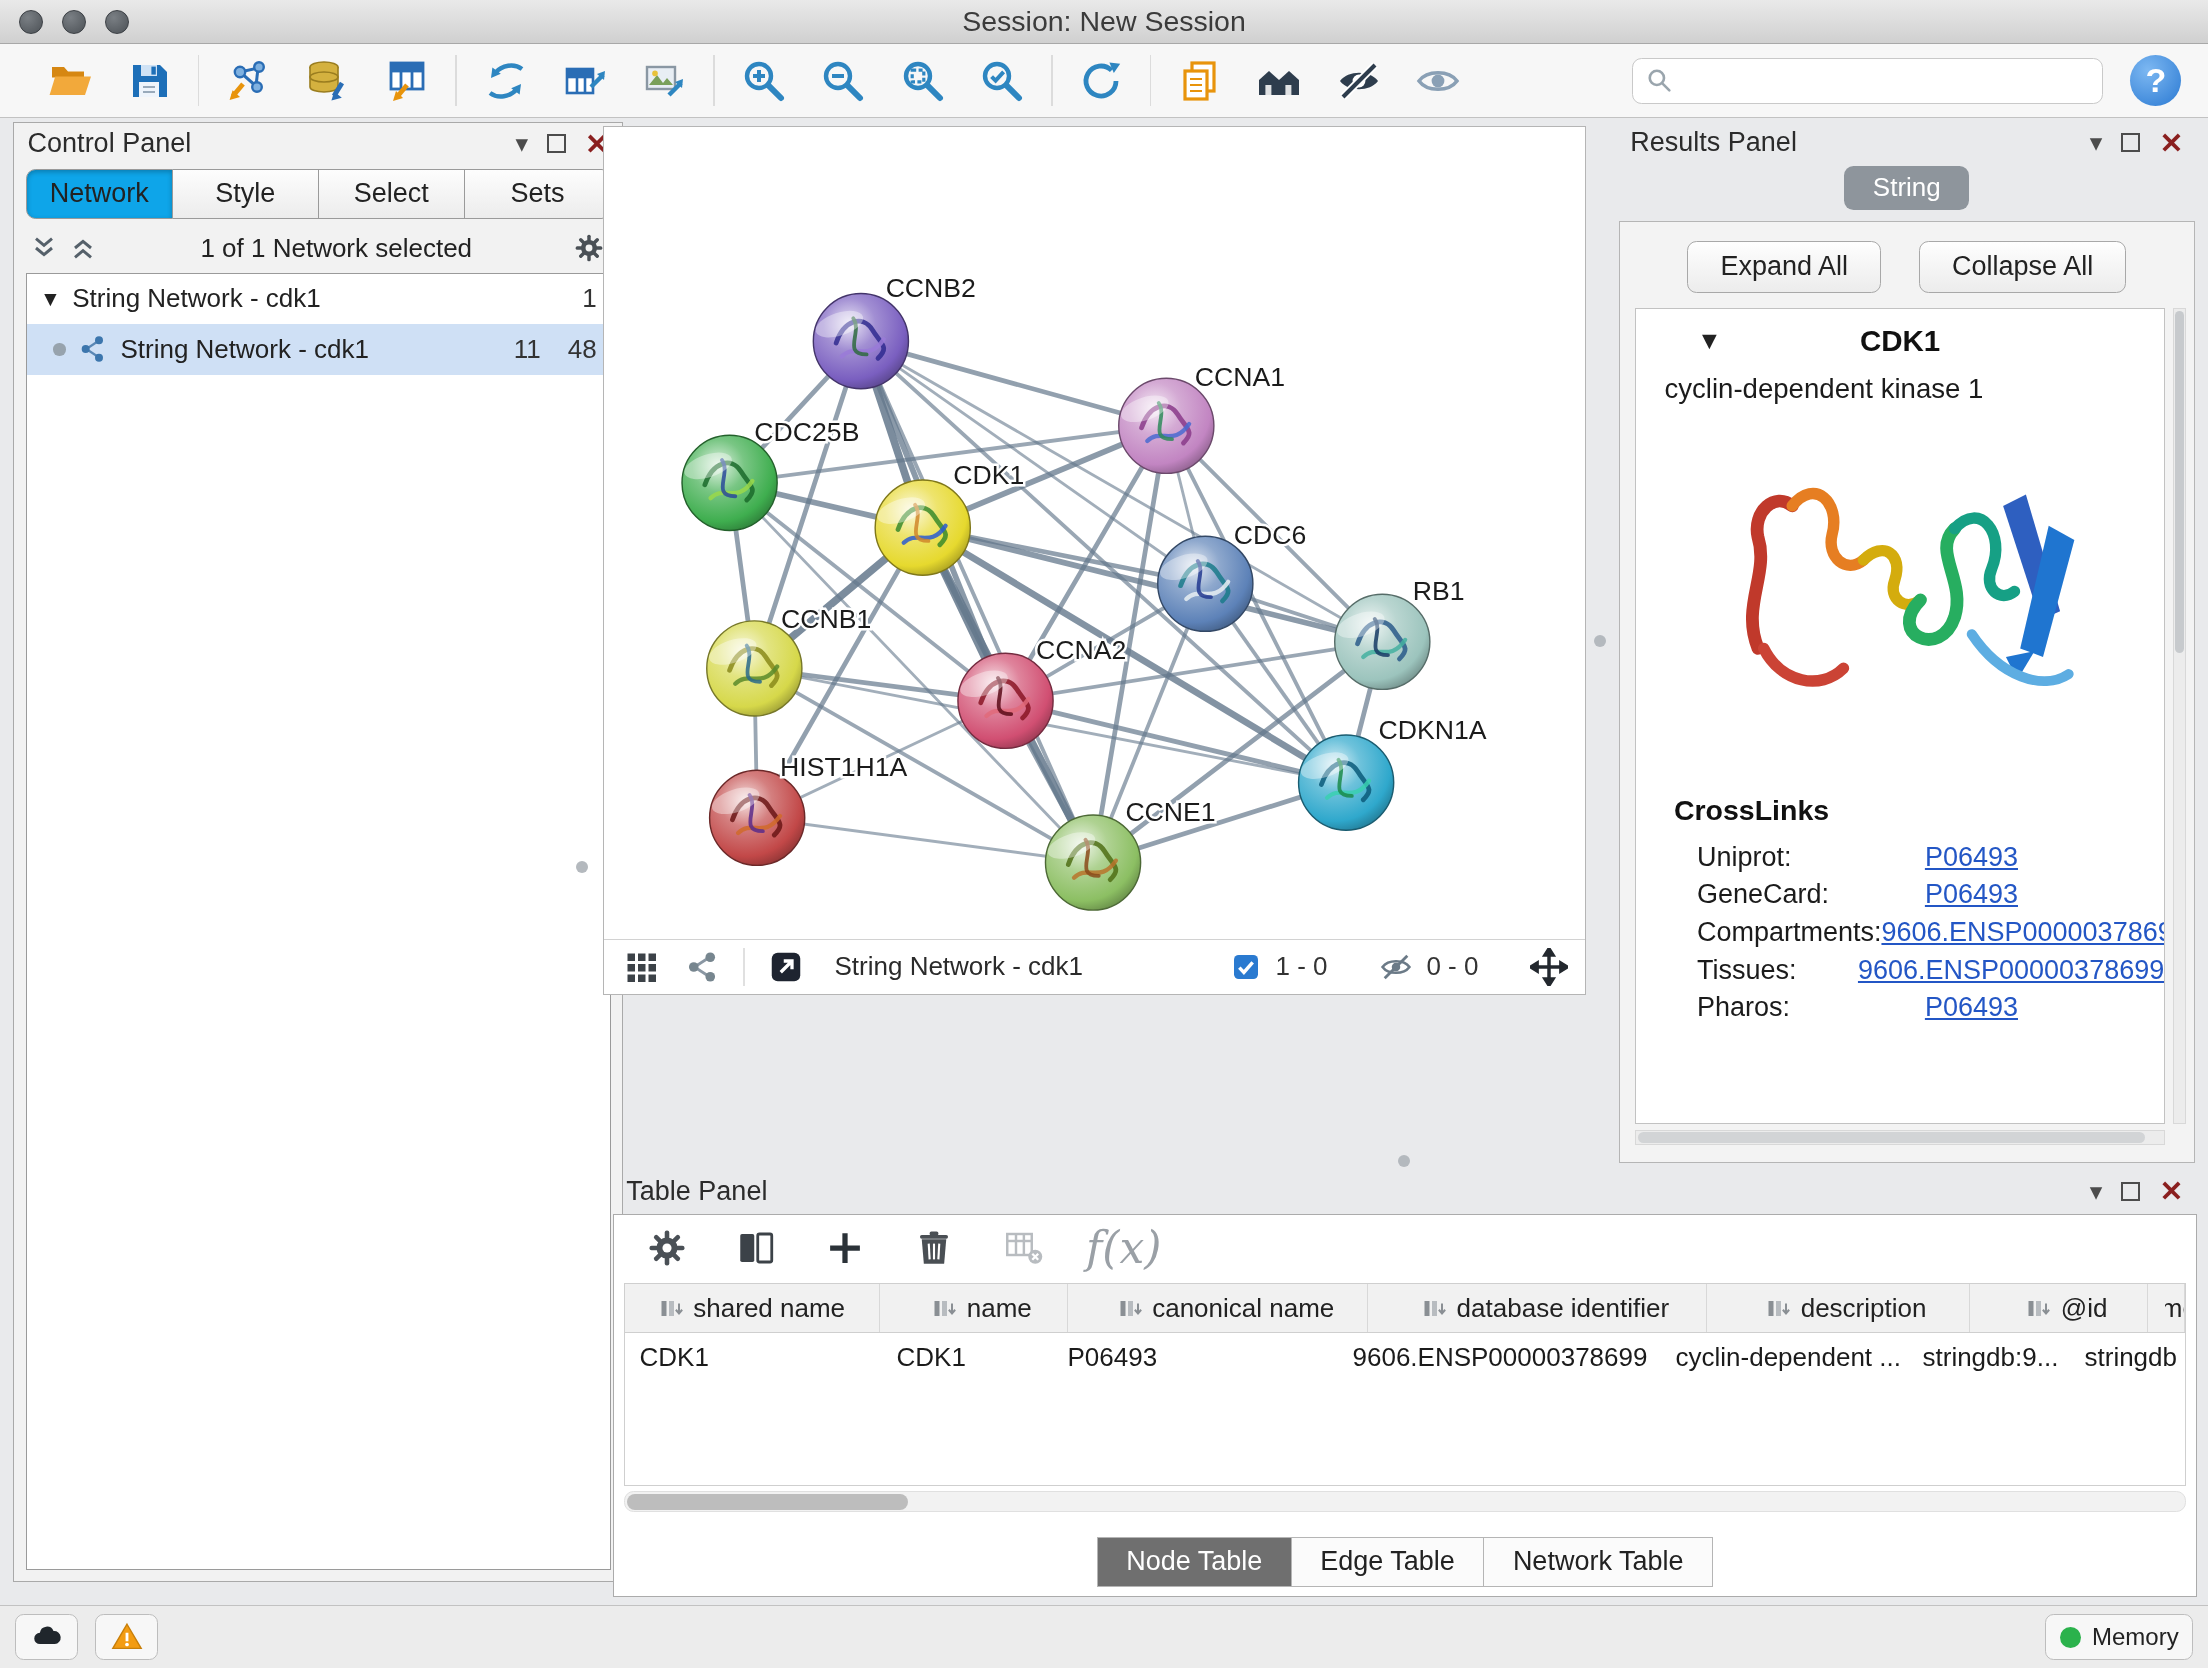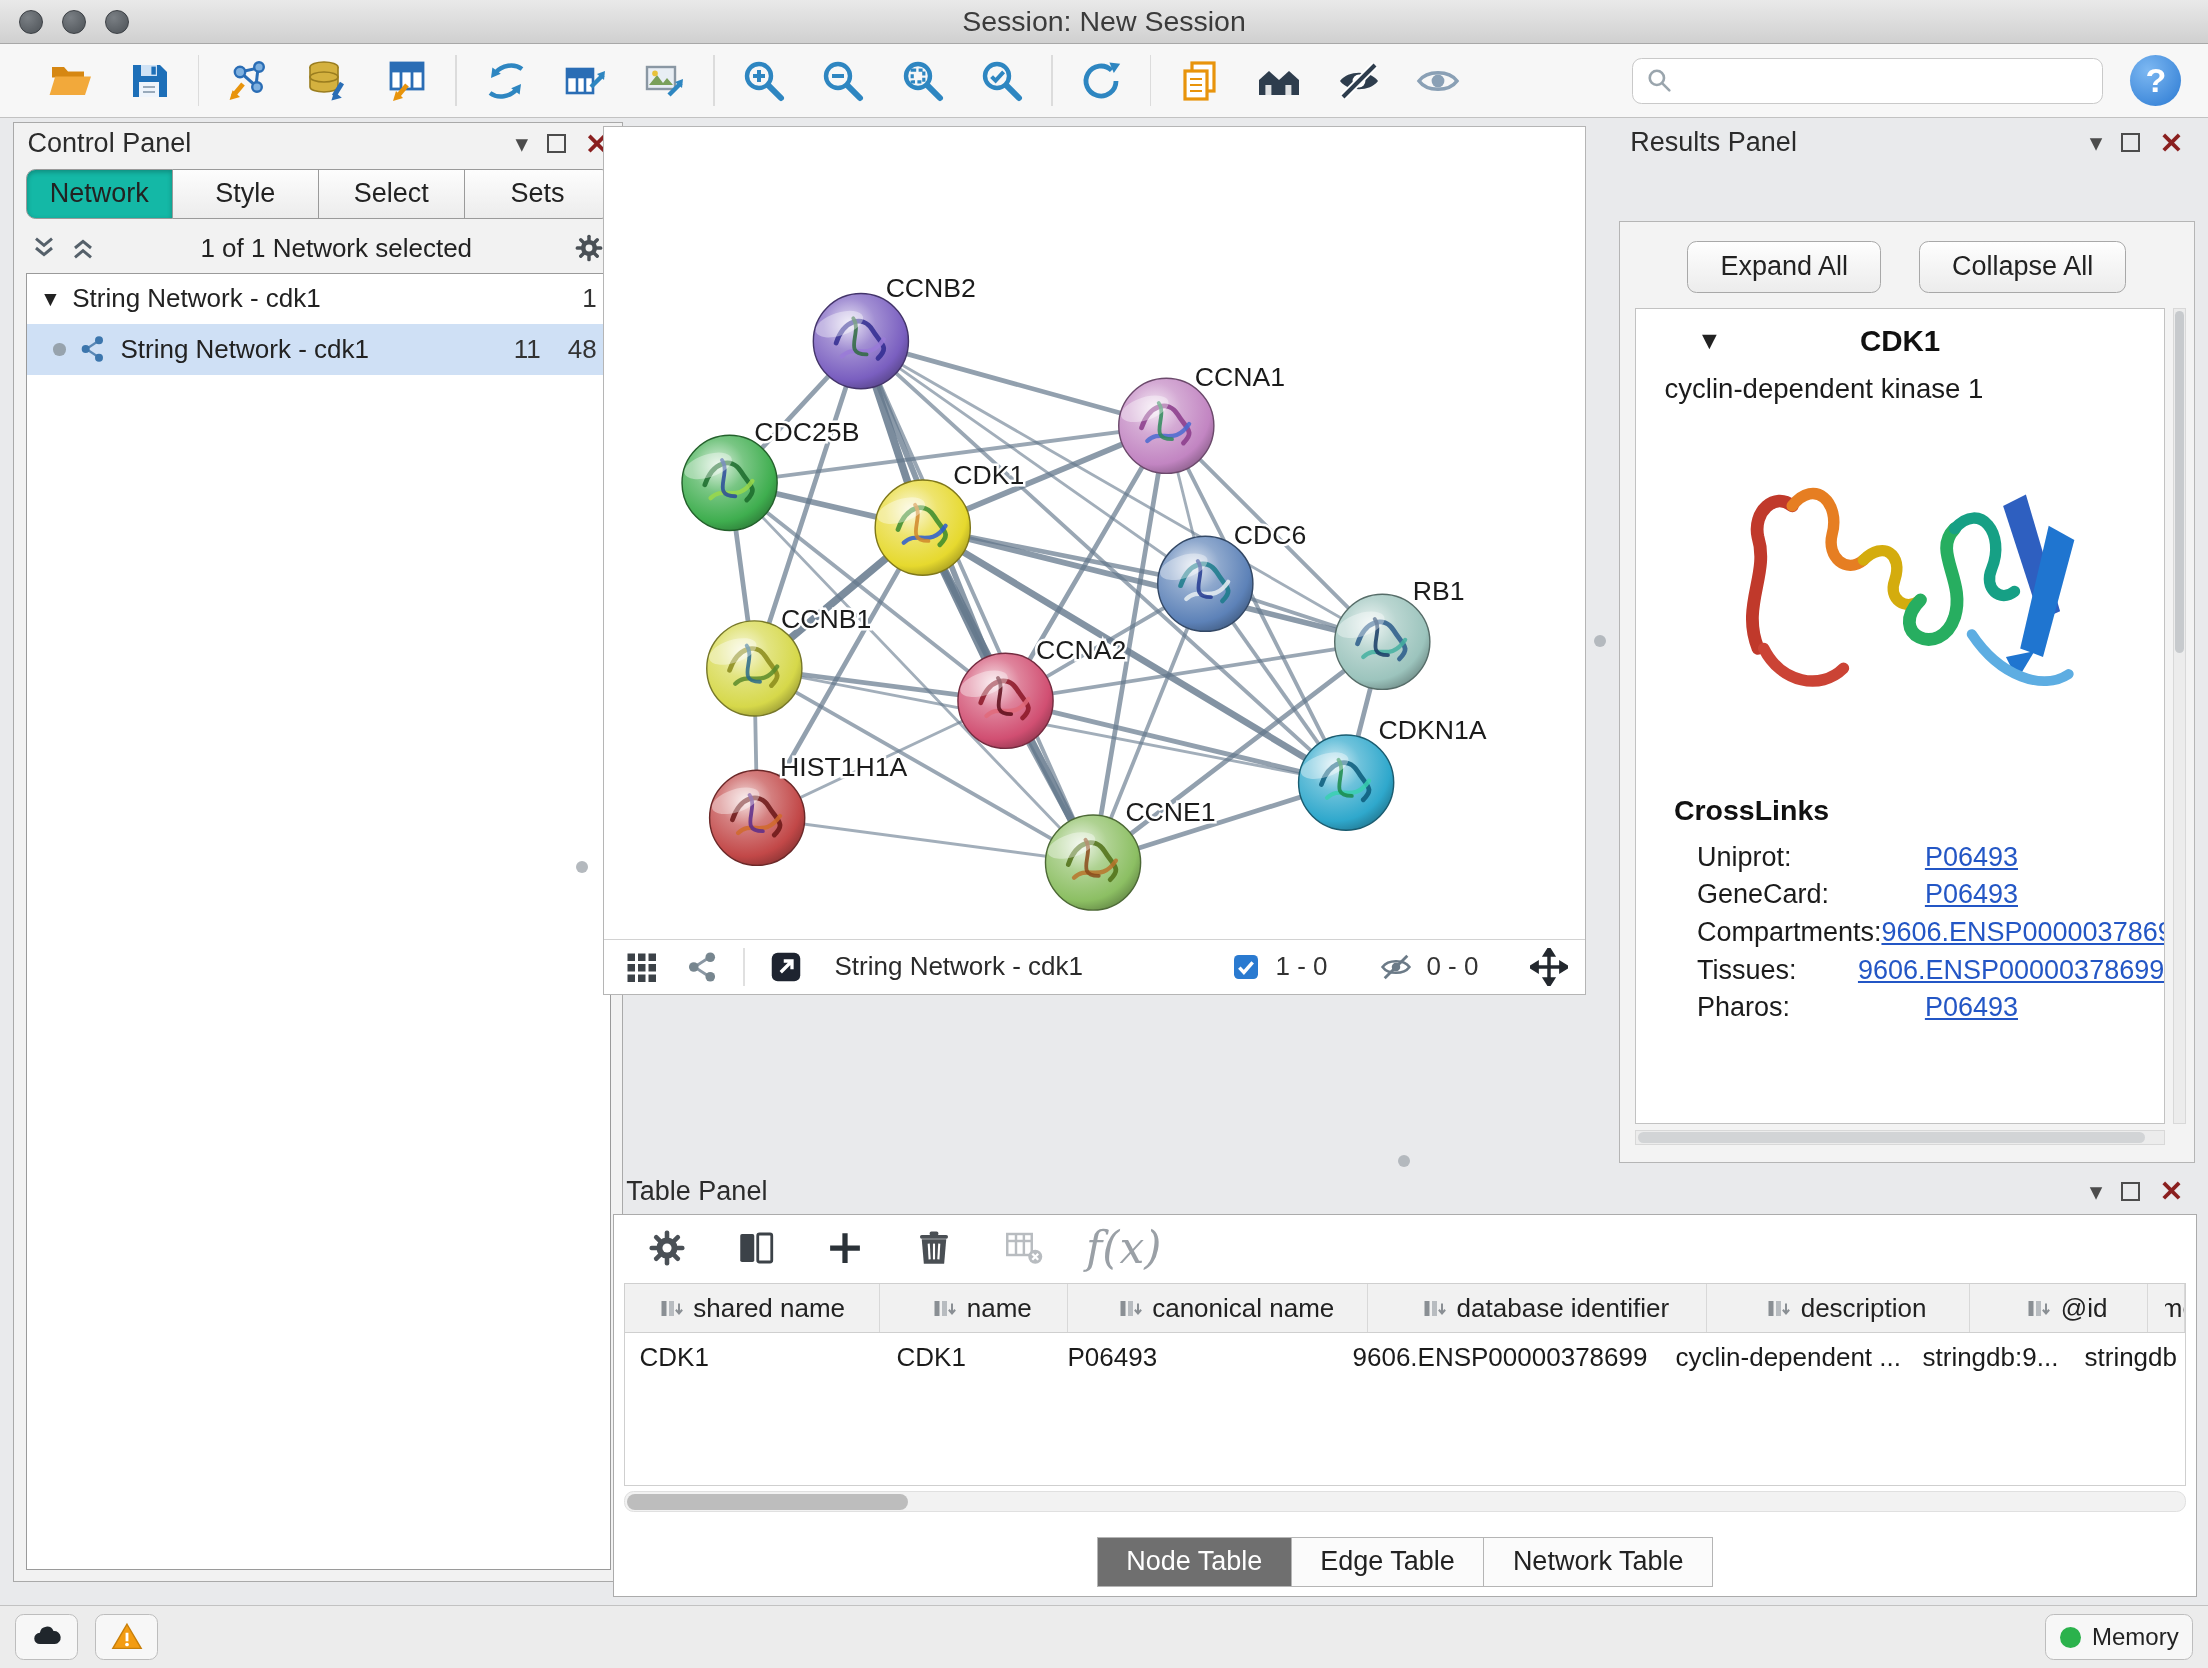--- a/index.html
+++ b/index.html
@@ -31,21 +31,21 @@
   .ph-btn { font-size:25px; color:#4c4c4c; cursor:pointer; line-height:1; }
   .ph-max { width:19px; height:19px; border:2.9px solid #4c4c4c; display:inline-block; }
   .ph-close { color:#8a1f1f; font-weight:bold; font-size:28.5px; }
 
   
   .control-panel { position:absolute; left:13.3px; top:1.9px; width:610px; bottom:23px; background:#f2f2f2; border:1.9px solid #a9a9a9; }
   .cp-tabs { display:flex; margin:3.8px 11.4px 9.5px 11.4px; }
   .cp-tab { flex:1; text-align:center; font-size:27px; padding:8.6px 0; border:1.9px solid #9a9a9a; border-left-width:0; background:linear-gradient(#fdfdfd,#ececec); cursor:pointer; color:#222; }
   .cp-tab:first-child { border-left-width:1.9px; border-radius:9.5px 0 0 9.5px; }
   .cp-tab:last-child { border-radius:0 9.5px 9.5px 0; }
-  .cp-tab.sel { background:#14b8a6; box-shadow:inset 0 1.9px 4.8px rgba(0,0,0,.25); }
+  .cp-tab.sel { background:#0ea5e9; box-shadow:inset 0 1.9px 4.8px rgba(0,0,0,.25); }
   .cp-statusrow { display:flex; align-items:center; padding:3.8px 17px 9.5px 13.3px; gap:7.6px; }
   .cp-statusrow svg { width:32px; height:32px; }
   .cp-status { flex:1; text-align:center; font-size:26px; color:#222; }
   .cp-tree { position:absolute; top:150px; left:11.4px; right:11.4px; bottom:11.4px; background:#fff; border:1.9px solid #9a9a9a; overflow:hidden; }
   .tree-row { display:flex; align-items:center; font-size:26px; padding:9.5px 13.3px; gap:11.4px; }
   .tree-row .caret { font-size:21px; color:#222; }
   .tree-count { margin-left:auto; color:#333; }
   .tree-row.sel { background:#cfe0f5; }
   .tree-dot { width:12.4px; height:12.4px; border-radius:50%; background:#97a3ad; margin-left:13.3px; }
   .tree-row svg.neticon { width:32px; height:32px; }
@@ -639,20 +639,23 @@
   <span class="split-dot" style="left:1398px; top:1035px;"></span>
 
   <div class="results-panel">
     <div class="panel-header">
       <span class="panel-title">Results Panel</span>
       <span class="ph-controls">
         <span class="ph-btn">▾</span>
         <span class="ph-max"></span>
         <span class="ph-btn ph-close">✕</span>
       </span>
+    </div>
+    <div class="badge-row">
+      <span class="string-badge">String</span>
     </div>
     <div class="results-box">
       <div class="rp-buttons">
         <button class="rp-btn">Expand All</button>
         <button class="rp-btn">Collapse All</button>
       </div>
       <div class="gene-box">
         <div class="gene-head">
           <span class="gene-caret">▼</span>
           <span class="gene-symbol">CDK1</span>

